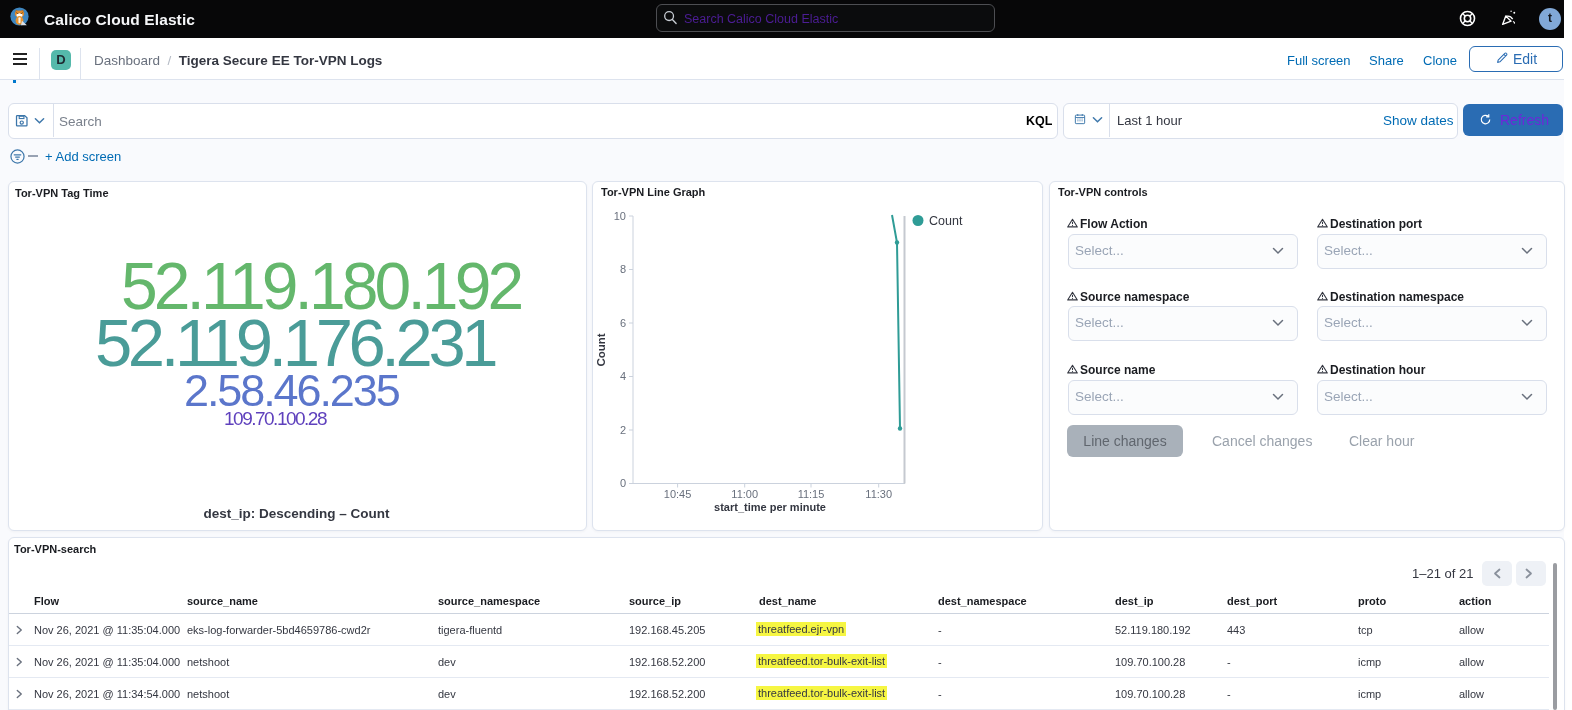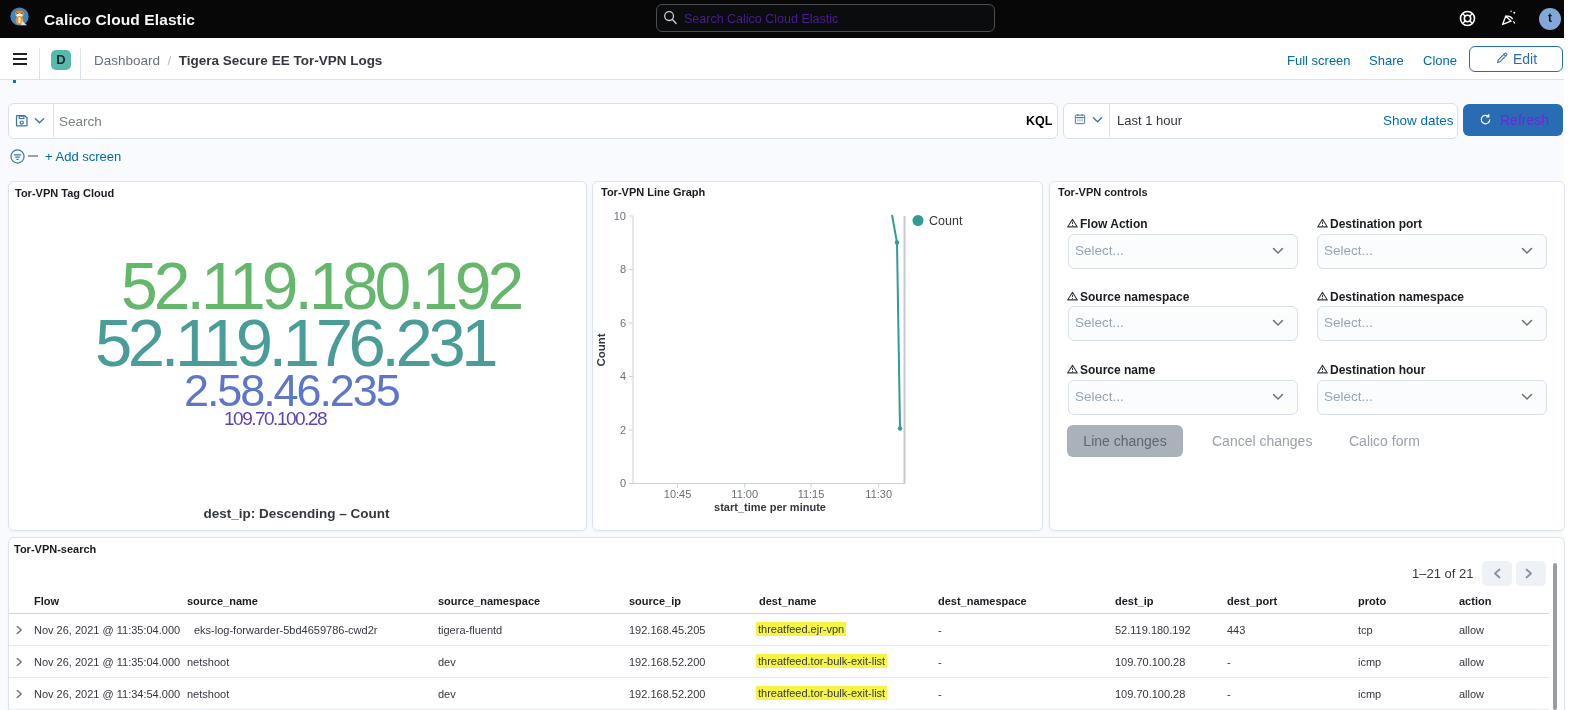--- a/index.html
+++ b/index.html
@@ -114,21 +114,21 @@
 <div class="abs" style="left:1500px;top:112px;font-size:14px;font-weight:normal;color:#6d28d9">Refresh</div>
 
 <svg class="abs" style="left:10px;top:149px" width="15" height="15" viewBox="0 0 16 16">
   <circle cx="8" cy="8" r="7" fill="none" stroke="#3f78ab" stroke-width="1.3"></circle>
   <path d="M4.5 6.2 H11.5 M6 8.6 H10 M7.3 11 h1.4" stroke="#3f78ab" stroke-width="1.3" stroke-linecap="round"></path>
 </svg>
 <div class="abs" style="left:28px;top:155px;width:10px;height:2px;background:#98a2b3"></div>
 <div class="abs blue" style="left:45px;top:149px;font-size:13px">+ Add screen</div>
 
 <div class="panel" style="left:8px;top:181px;width:577px;height:348px"></div>
-<div class="ptitle" style="left:15px;top:187px">Tor-VPN Tag Cloud</div>
+<div class="ptitle" style="left:15px;top:187px">Tor-VPN Tag Time</div>
 <div class="abs" style="left:121px;top:253px;font-size:66px;line-height:1;letter-spacing:-3.9px;color:#64b76c">52.119.180.192</div>
 <div class="abs" style="left:95px;top:309px;font-size:67px;line-height:1;letter-spacing:-4.4px;color:#4a9c98">52.119.176.231</div>
 <div class="abs" style="left:184px;top:368px;font-size:45px;line-height:1;letter-spacing:-2.1px;color:#5b76cb">2.58.46.235</div>
 <div class="abs" style="left:224px;top:409px;font-size:19px;line-height:1;letter-spacing:-1.5px;color:#5f41bd">109.70.100.28</div>
 <div class="abs" style="left:8px;top:506px;width:577px;text-align:center;font-size:13.5px;font-weight:bold;color:#343741">dest_ip: Descending – Count</div>
 
 <div class="panel" style="left:592px;top:181px;width:449px;height:348px"></div>
 <div class="ptitle" style="left:601px;top:186px">Tor-VPN Line Graph</div>
 <svg class="abs" style="left:592px;top:181px" width="449" height="348" viewBox="0 0 449 348">
 
@@ -243,21 +243,21 @@
 <div class="clabel" style="left:1330px;top:363px">Destination hour</div>
 <div class="csel" style="left:1317px;top:380px"></div>
 <div class="cseltx" style="left:1324px;top:389px">Select...</div>
 <svg class="abs" style="left:1521px;top:393px" width="12" height="8" viewBox="0 0 12 8">
     <path d="M1.5 1.5 L6 6 L10.5 1.5" fill="none" stroke="#69707d" stroke-width="1.5" stroke-linecap="round"></path>
   </svg>
 
 <div class="abs" style="left:1067px;top:425px;width:116px;height:32px;background:#a9b1ba;border-radius:6px"></div>
 <div class="abs" style="left:1067px;top:433px;width:116px;text-align:center;font-size:14px;color:#60666e">Line changes</div>
 <div class="abs" style="left:1212px;top:433px;font-size:14px;color:#9aa2ac">Cancel changes</div>
-<div class="abs" style="left:1349px;top:433px;font-size:14px;color:#9aa2ac">Calico form</div>
+<div class="abs" style="left:1349px;top:433px;font-size:14px;color:#9aa2ac">Clear hour</div>
 
 <div class="panel" style="left:8px;top:537px;width:1555px;height:200px"></div>
 <div class="ptitle" style="left:14px;top:543px">Tor-VPN-search</div>
 <style>
 .th{position:absolute;font-size:11px;font-weight:bold;color:#1a1c21}
 .td{position:absolute;font-size:11px;color:#343741}
 .hl{background:#f6f642;padding:1px 2px}
 .rowline{position:absolute;height:1px;background:#e4e9f2}
 .pgbtn{position:absolute;width:30px;height:25px;background:#eef1f6;border-radius:5px}
 </style>
@@ -281,21 +281,21 @@
 <div class="th" style="left:1115px;top:595px">dest_ip</div>
 <div class="th" style="left:1227px;top:595px">dest_port</div>
 <div class="th" style="left:1358px;top:595px">proto</div>
 <div class="th" style="left:1459px;top:595px">action</div>
 <div class="rowline" style="left:9px;top:613px;width:1540px;background:#ccd3de"></div>
 
 <svg class="abs" style="left:16px;top:625px" width="7" height="10" viewBox="0 0 8 11">
     <path d="M1.5 1.5 L6 5.5 L1.5 9.5" fill="none" stroke="#69707d" stroke-width="1.6" stroke-linecap="round" stroke-linejoin="round"></path>
   </svg>
 <div class="td" style="left:34px;top:624px">Nov 26, 2021 @ 11:35:04.000</div>
-<div class="td" style="left:194px;top:624px">eks-log-forwarder-5bd4659786-cwd2r</div>
+<div class="td" style="left:187px;top:624px">eks-log-forwarder-5bd4659786-cwd2r</div>
 <div class="td" style="left:438px;top:624px">tigera-fluentd</div>
 <div class="td" style="left:629px;top:624px">192.168.45.205</div>
 <div class="td" style="left:756px;top:623px"><span class="hl">threatfeed.ejr-vpn</span></div>
 <div class="td" style="left:938px;top:624px">-</div>
 <div class="td" style="left:1115px;top:624px">52.119.180.192</div>
 <div class="td" style="left:1227px;top:624px">443</div>
 <div class="td" style="left:1358px;top:624px">tcp</div>
 <div class="td" style="left:1459px;top:624px">allow</div>
 <div class="rowline" style="left:9px;top:645px;width:1540px"></div>
 

